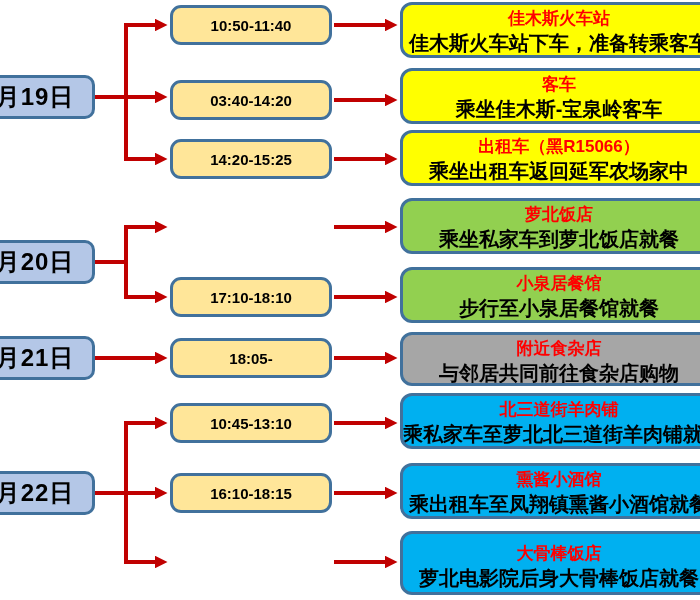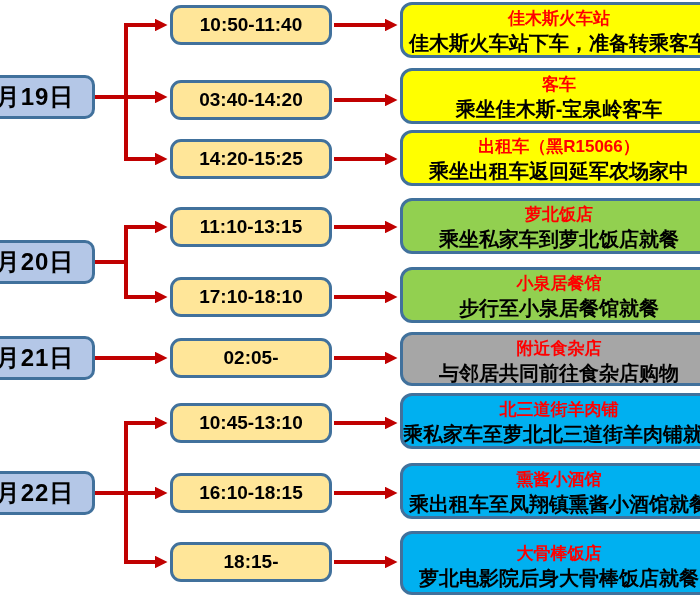--- a/index.html
+++ b/index.html
@@ -15,21 +15,21 @@
   .date-box{
     position:absolute;left:-25px;width:120px;height:44px;
     background:var(--dateFill);border:3px solid var(--steel);border-radius:10px;
     display:flex;align-items:center;justify-content:center;
     font-size:24px;font-weight:bold;color:#000;letter-spacing:1px;
   }
   .time-box{
     position:absolute;left:170px;width:162px;height:40px;
     background:var(--timeFill);border:3px solid var(--steel);border-radius:11px;
     display:flex;align-items:center;justify-content:center;
-    font-size:19px;font-weight:bold;color:#000;
+    font-size:15px;font-weight:bold;color:#000;
   }
   .event-box{
     position:absolute;left:400px;width:318px;height:56px;
     border:3px solid var(--steel);border-radius:12px;
     text-align:center;padding-top:2px;overflow:hidden;
   }
   .event-box.yellow{background:var(--yellow);}
   .event-box.green{background:var(--green);}
   .event-box.gray{background:var(--gray);}
   .event-box.blue{background:var(--blue);}
@@ -81,26 +81,24 @@
   </svg>
 
   <div class="date-box" style="top:75px">月19日</div>
   <div class="date-box" style="top:240px">月20日</div>
   <div class="date-box" style="top:336px">月21日</div>
   <div class="date-box" style="top:471px">月22日</div>
 
   <div class="time-box" style="top:5px">10:50-11:40</div>
   <div class="time-box" style="top:80px">03:40-14:20</div>
   <div class="time-box" style="top:139px">14:20-15:25</div>
-  <div class="time-box" style="top:207px">11:10-13:15</div>
   <div class="time-box" style="top:277px">17:10-18:10</div>
-  <div class="time-box" style="top:338px">02:05-</div>
+  <div class="time-box" style="top:338px">18:05-</div>
   <div class="time-box" style="top:403px">10:45-13:10</div>
   <div class="time-box" style="top:473px">16:10-18:15</div>
-  <div class="time-box" style="top:542px">18:15-</div>
 
   <div class="event-box yellow" style="top:2px">
     <div class="event-title">佳木斯火车站</div>
     <div class="event-desc">佳木斯火车站下车，准备转乘客车</div>
   </div>
   <div class="event-box yellow" style="top:68px">
     <div class="event-title">客车</div>
     <div class="event-desc">乘坐佳木斯-宝泉岭客车</div>
   </div>
   <div class="event-box yellow" style="top:130px">

